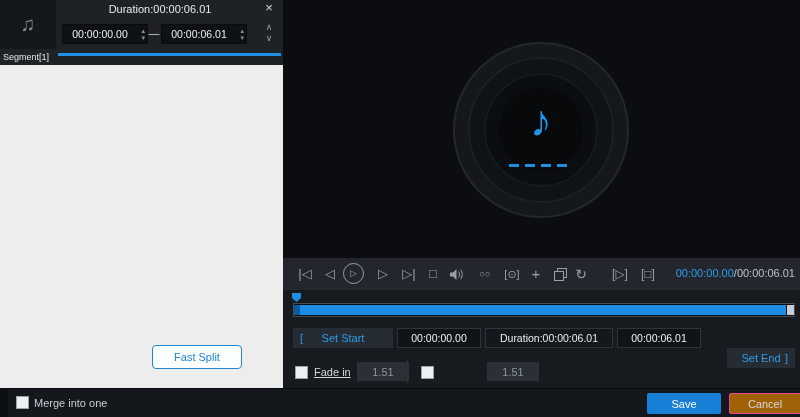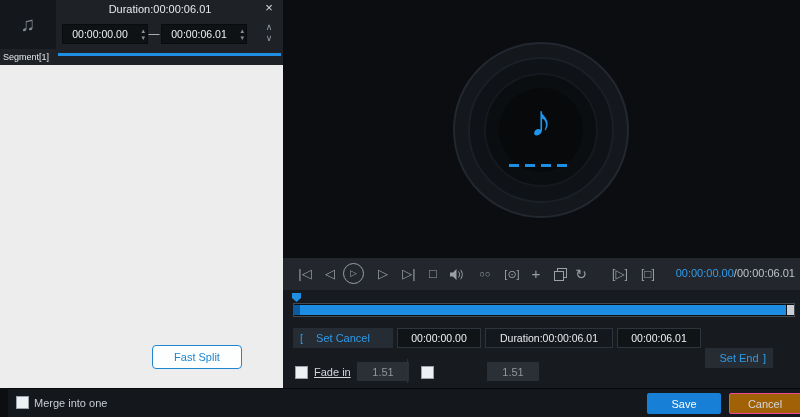--- a/index.html
+++ b/index.html
@@ -170,32 +170,32 @@
   <div class="lower">
     <div class="marker"></div>
     <div class="track">
       <div class="t-fill"></div>
       <div class="h-left"></div>
       <div class="h-right"></div>
     </div>
 
     <div class="trim-item setbtn" style="left:10px; width:100px;">
       <span class="bracket-l">[</span>
-      <span>Set Cancel</span>
+      <span>Set Start</span>
     </div>
     <div class="trim-item tfield" style="left:114px; width:84px;">
       <span>00:00:00.00</span>
     </div>
     <div class="trim-item tdur" style="left:202px; width:128px;">
       <span>Duration:00:00:06.01</span>
     </div>
     <div class="trim-item tfield" style="left:334px; width:84px;">
       <span>00:00:06.01</span>
     </div>
-    <div class="trim-item setbtn" style="left:422px; width:68px;">
+    <div class="trim-item setbtn" style="left:444px; width:68px;">
       <span>Set End</span>
       <span class="bracket-r">]</span>
     </div>
 
     <span class="checkbox" style="left:12px; top:76px;"></span>
     <span class="fade-label" style="left:31px;">Fade in</span>
     <span class="fade-val" style="left:74px;">
       <span>1.51</span>
     </span>
     <span class="v-div"></span>

